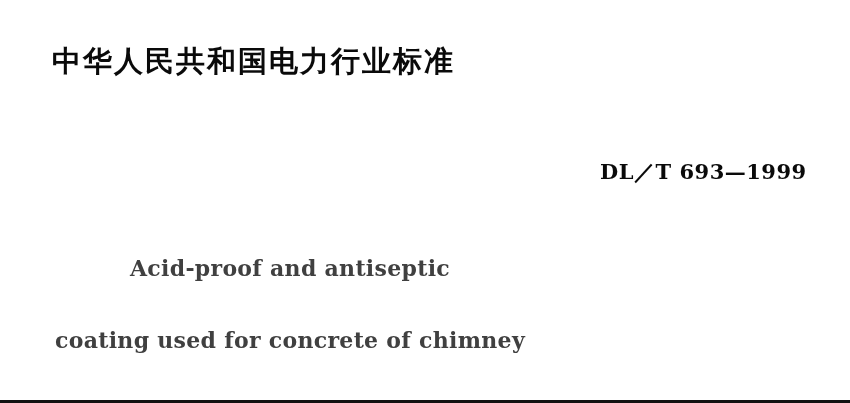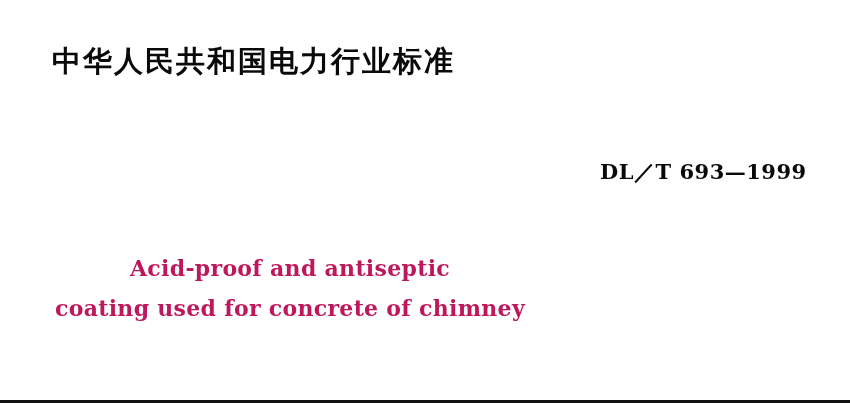--- a/index.html
+++ b/index.html
@@ -62,26 +62,27 @@
   }
   .title-en {
     position: absolute;
     left: 0;
     top: 248px;
     width: 580px;
     text-align: center;
     font-family: "DejaVu Serif", serif;
     font-size: 22px;
     font-weight: 700;
-    color: #be185d;
+    color: #404040;
     line-height: 40px;
     letter-spacing: 0.3px;
   }
   .title-en .line2 {
     display: block;
+    margin-top: 32px;
   }
   .rule-bottom {
     position: absolute;
     left: 0;
     bottom: 0;
     width: 850px;
     height: 3px;
     background: #111111;
   }
 </style>

